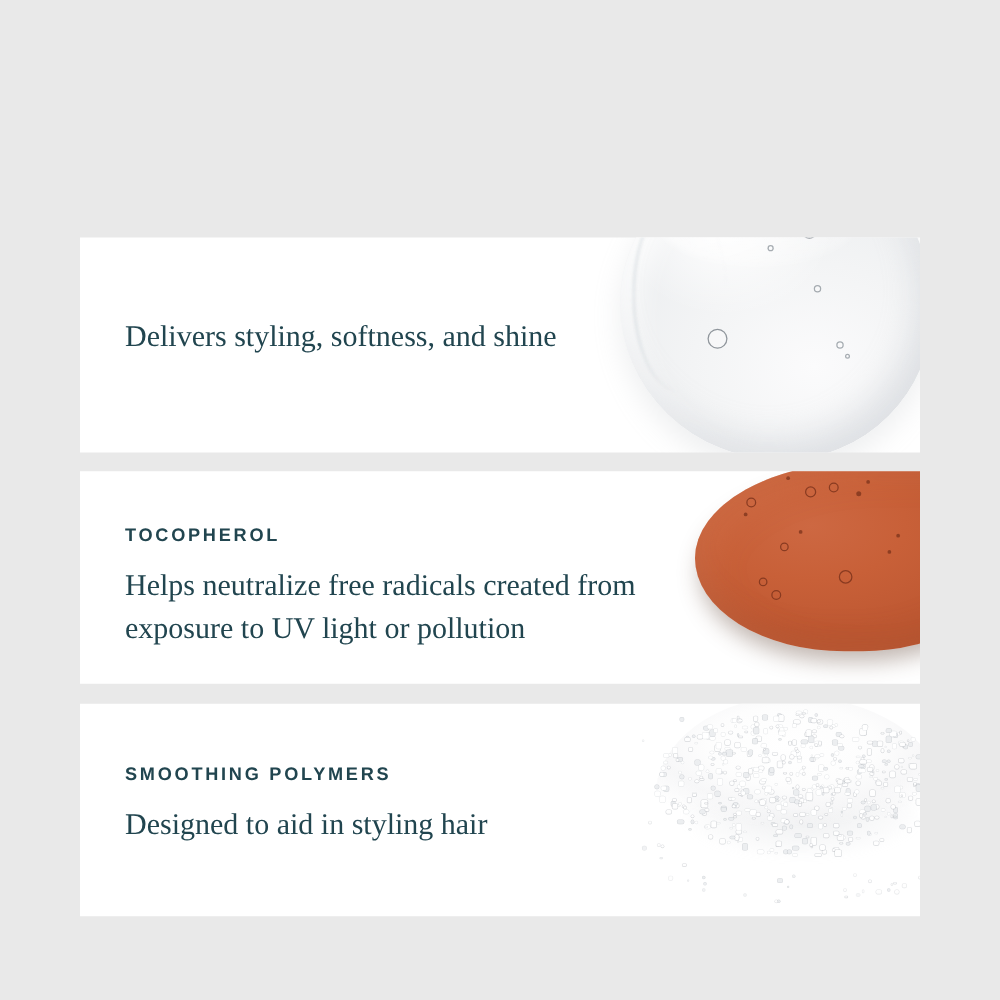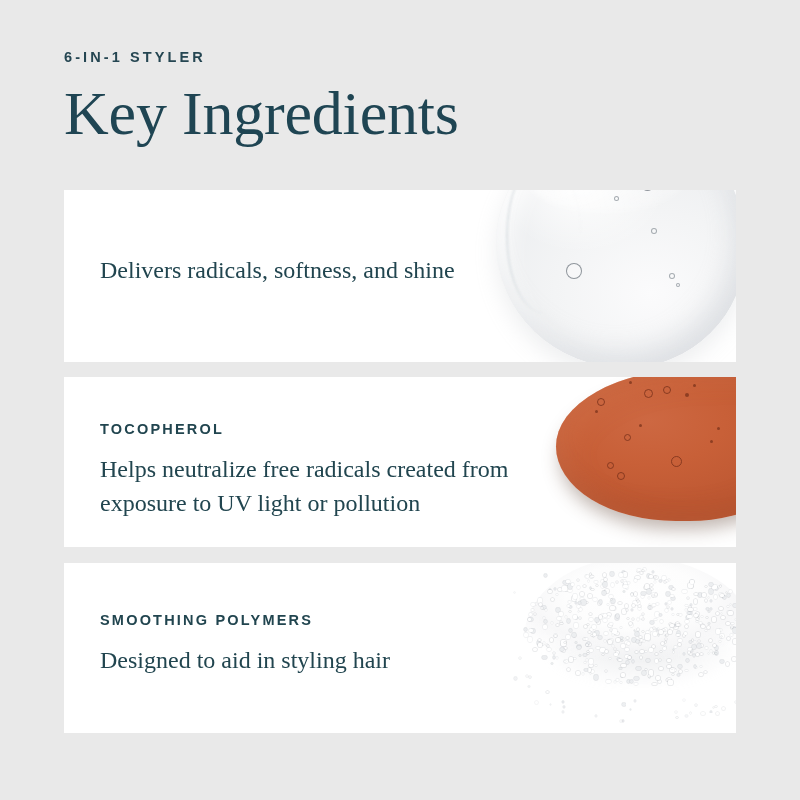--- a/index.html
+++ b/index.html
@@ -230,24 +230,20 @@
   }
 
   .grain.d { background: #eceef0; box-shadow: 0 0 0 0.4px rgba(172,177,183,0.5); }
   .grain.s { background: #ffffff; box-shadow: 0 0 0 0.4px rgba(200,204,209,0.45); }
 </style>
 </head>
 <body>
 
 <div class="page">
 
-  <div class="header">
-    <div class="eyebrow">6-IN-1 STYLER</div>
-    <h1 class="page-title">Key Ingredients</h1>
-  </div>
 
   <div class="card" id="card-1">
     <div class="card-clip">
 
       <div class="gel-wrap">
         <div class="gel-blob"></div>
         <div class="gel-sheen"></div>
         <div class="gel-edge"></div>
 
         <div class="bubble" style="left:58%; top:24%; width:13px; height:13px;"></div>
@@ -255,21 +251,21 @@
         <div class="bubble dot" style="left:47%; top:31%; width:5px; height:5px;"></div>
         <div class="bubble dot" style="left:62%; top:44%; width:6px; height:6px;"></div>
         <div class="bubble" style="left:28%; top:58%; width:16px; height:16px;"></div>
         <div class="bubble dot" style="left:69%; top:62%; width:6px; height:6px;"></div>
         <div class="bubble dot" style="left:72%; top:66%; width:4px; height:4px;"></div>
       </div>
 
     </div>
 
     <div class="card-text">
-      <div class="ing-desc">Delivers radicals, softness, and shine</div>
+      <div class="ing-desc">Delivers styling, softness, and shine</div>
     </div>
   </div>
 
   <div class="card" id="card-2">
     <div class="card-clip">
 
       <div class="oil-wrap">
         <div class="oil-blob"></div>
 
         <div class="oil-bubble" style="left:17%; top:19%; width:8px; height:8px;"></div>

